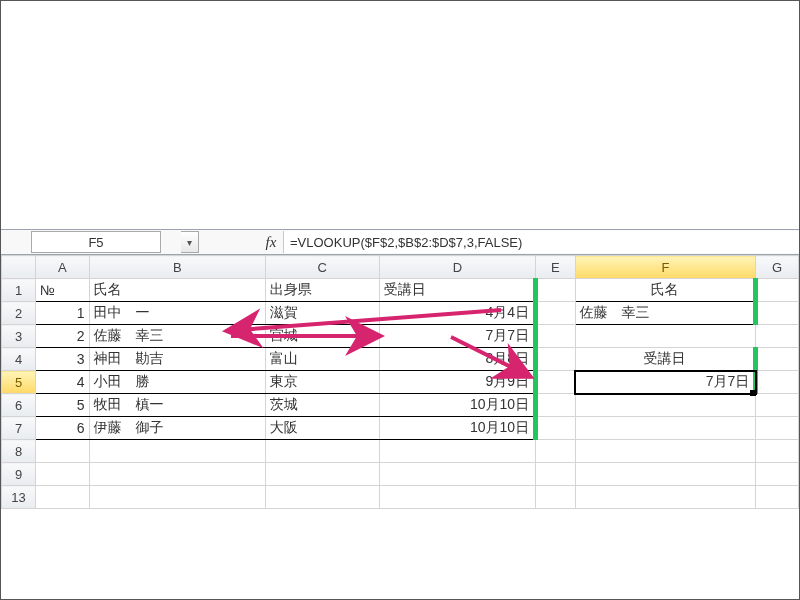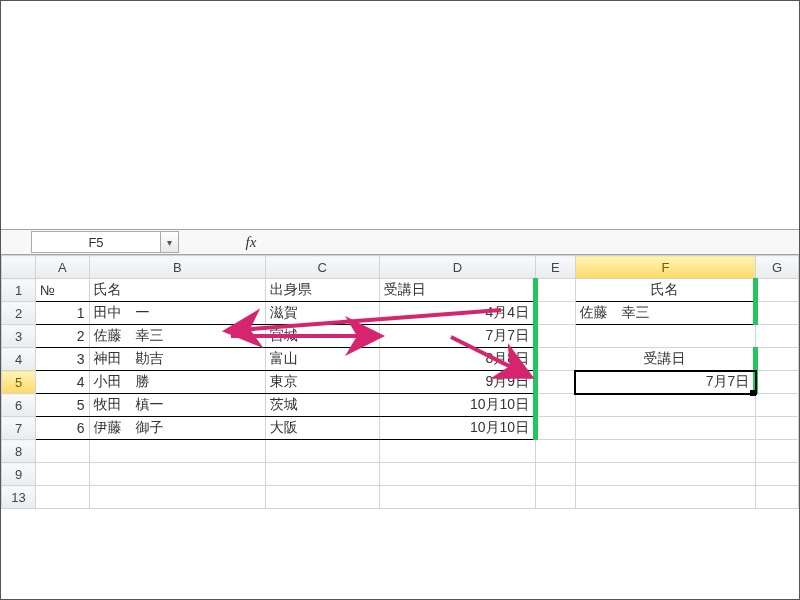--- a/index.html
+++ b/index.html
@@ -24,21 +24,21 @@
       height: 26px;
       border-top: 1px solid #9ca3af;
       border-bottom: 1px solid #9ca3af;
       display: flex;
       align-items: center;
       background: #f8f8f8;
     }
     .name-box {
       width: 130px;
       height: 22px;
-      margin: 0 0 0 30px;
+      margin: 0 20px 0 30px;
       background: #fff;
       border: 1px solid #a9a9a9;
       display: flex;
       align-items: center;
       padding: 0 6px;
       font-size: 13px;
       color: #333;
       justify-content: center;
     }
     .name-box-dd {
@@ -156,20 +156,21 @@
 
 <div class="container">
 
   <div class="formula-area">
     <div class="name-box">F5</div>
     <div class="name-box-dd">
       <span>▾</span>
     </div>
     <div class="gap"></div>
     <div class="fx-icon">fx</div>
+    <div class="formula-input">=VLOOKUP($F$2,$B$2:$D$7,3,FALSE)</div>
   </div>
 
   <div class="grid">
     <table>
       <tbody>
           <tr>
         <th class="row-hdr"></th>
         <th class="col-hdr cA">A</th>
         <th class="col-hdr cB">B</th>
         <th class="col-hdr cC">C</th>

